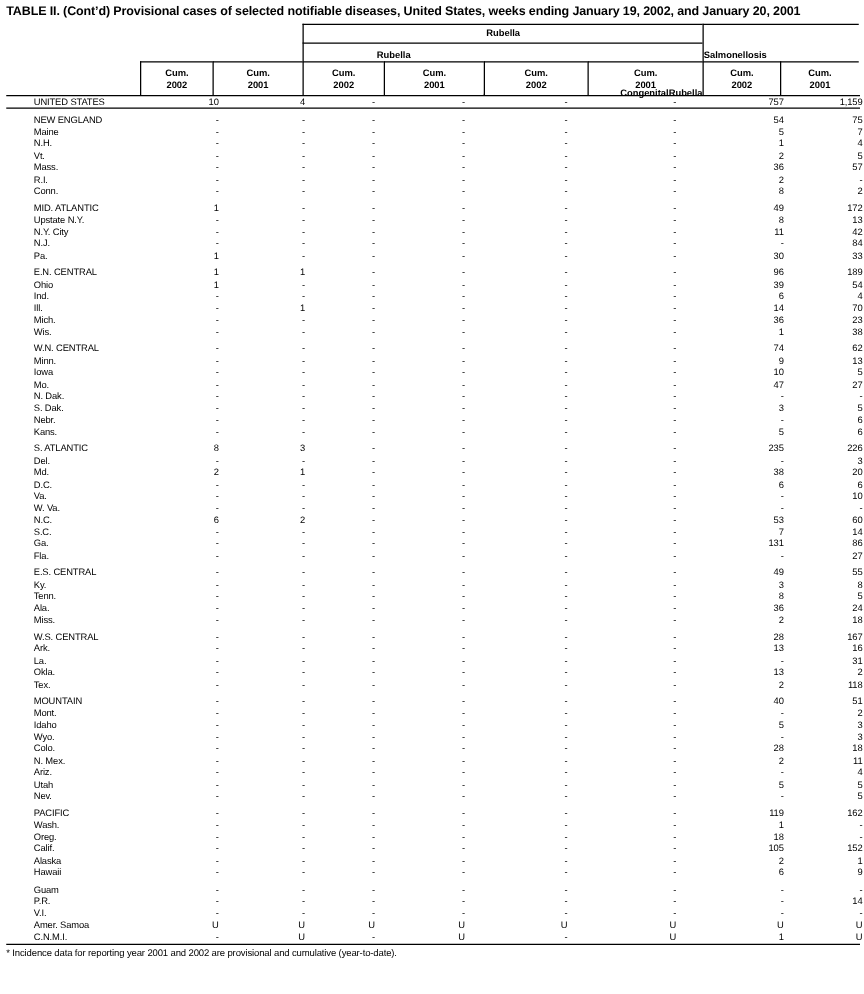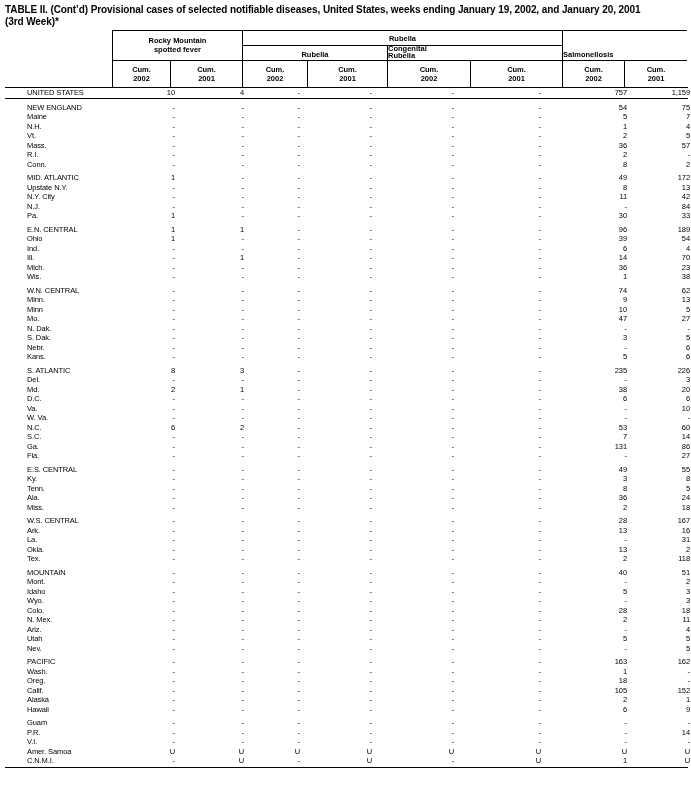--- a/index.html
+++ b/index.html
@@ -17,22 +17,22 @@
   .hdr>div{box-sizing:border-box;}
   .h-area{grid-column:1;grid-row:1/4;display:flex;align-items:flex-end;padding-bottom:2px;}
   .h-rmsf{grid-column:2/span 2;grid-row:1/3;border-top:1.5px solid #000;border-left:1px solid #000;
           display:flex;flex-direction:column;justify-content:center;align-items:center;
           text-align:center;line-height:8.5px;}
   .h-rubparent{grid-column:4/span 4;grid-row:1;border-top:1.5px solid #000;border-left:1px solid #000;
           border-bottom:1px solid #000;display:flex;align-items:center;justify-content:center;}
   .h-rub{grid-column:4/span 2;grid-row:2;border-left:1px solid #000;
           display:flex;align-items:flex-end;justify-content:center;padding-bottom:1px;}
   .h-cong{grid-column:6/span 2;grid-row:2;border-left:1px solid #000;
-          display:flex;flex-direction:column;justify-content:flex-end;align-items:flex-start;
-          line-height:7px;padding-bottom:1px;}
+          display:flex;flex-direction:row;justify-content:flex-end;align-items:center;
+          line-height:7px;padding-bottom:1px;margin-top:40px;}
   .h-salm{grid-column:8/span 2;grid-row:1/3;border-top:1.5px solid #000;border-left:1px solid #000;
           display:flex;align-items:flex-end;justify-content:flex-start;padding-bottom:1px;}
   .h-cum{grid-row:3;border-top:1px solid #000;border-left:1px solid #000;
           text-align:center;padding-top:4px;line-height:9px;}
 
   .tbody{border-bottom:1.5px solid #000;padding-bottom:1px;}
   .section{margin-top:4px;padding-left:22px;}
   .section.first{margin-top:0;border-bottom:1px solid #000;}
   .row{display:grid;grid-template-columns:var(--cols);height:9.5px;
        line-height:9.5px;font-size:7.5px;letter-spacing:-0.1px;}
@@ -50,28 +50,23 @@
   .foot{font-size:7.6px;line-height:9.5px;margin-top:2px;letter-spacing:-0.1px;}
   .foot .legend span{margin-right:20px;}
 </style>
 </head>
 <body>
 
 <div class="page">
 
   <div class="title">
     <div>TABLE II. (Cont’d) Provisional cases of selected notifiable diseases, United States, weeks ending January 19, 2002, and January 20, 2001</div>
-    <div>(3rd Week)*</div>
   </div>
 
   <div class="hdr">
-    <div class="h-rmsf">
-      <span>Rocky Mountain</span>
-      <span>spotted fever</span>
-    </div>
     <div class="h-rubparent">
       <span>Rubella</span>
     </div>
     <div class="h-rub">
       <span>Rubella</span>
     </div>
     <div class="h-cong">
       <span>Congenital</span>
       <span>Rubella</span>
     </div>
@@ -348,21 +343,21 @@
           <div>-</div>
           <div>-</div>
           <div>-</div>
           <div>-</div>
           <div>-</div>
           <div>-</div>
           <div>9</div>
           <div>13</div>
         </div>
         <div class="row">
-          <div>Minn</div>
+          <div>Iowa</div>
           <div>-</div>
           <div>-</div>
           <div>-</div>
           <div>-</div>
           <div>-</div>
           <div>-</div>
           <div>10</div>
           <div>5</div>
         </div>
         <div class="row">
@@ -750,21 +745,21 @@
       </div>
       <div class="section">
         <div class="row">
           <div>PACIFIC</div>
           <div>-</div>
           <div>-</div>
           <div>-</div>
           <div>-</div>
           <div>-</div>
           <div>-</div>
-          <div>163</div>
+          <div>119</div>
           <div>162</div>
         </div>
         <div class="row">
           <div>Wash.</div>
           <div>-</div>
           <div>-</div>
           <div>-</div>
           <div>-</div>
           <div>-</div>
           <div>-</div>
@@ -869,15 +864,16 @@
           <div>U</div>
           <div>-</div>
           <div>U</div>
           <div>1</div>
           <div>U</div>
         </div>
       </div>
     </div>
 
   <div class="foot">
+    <div>* Incidence data for reporting year 2001 and 2002 are provisional and cumulative (year-to-date).</div>
   </div>
 
 </div>
 
 </body></html>

